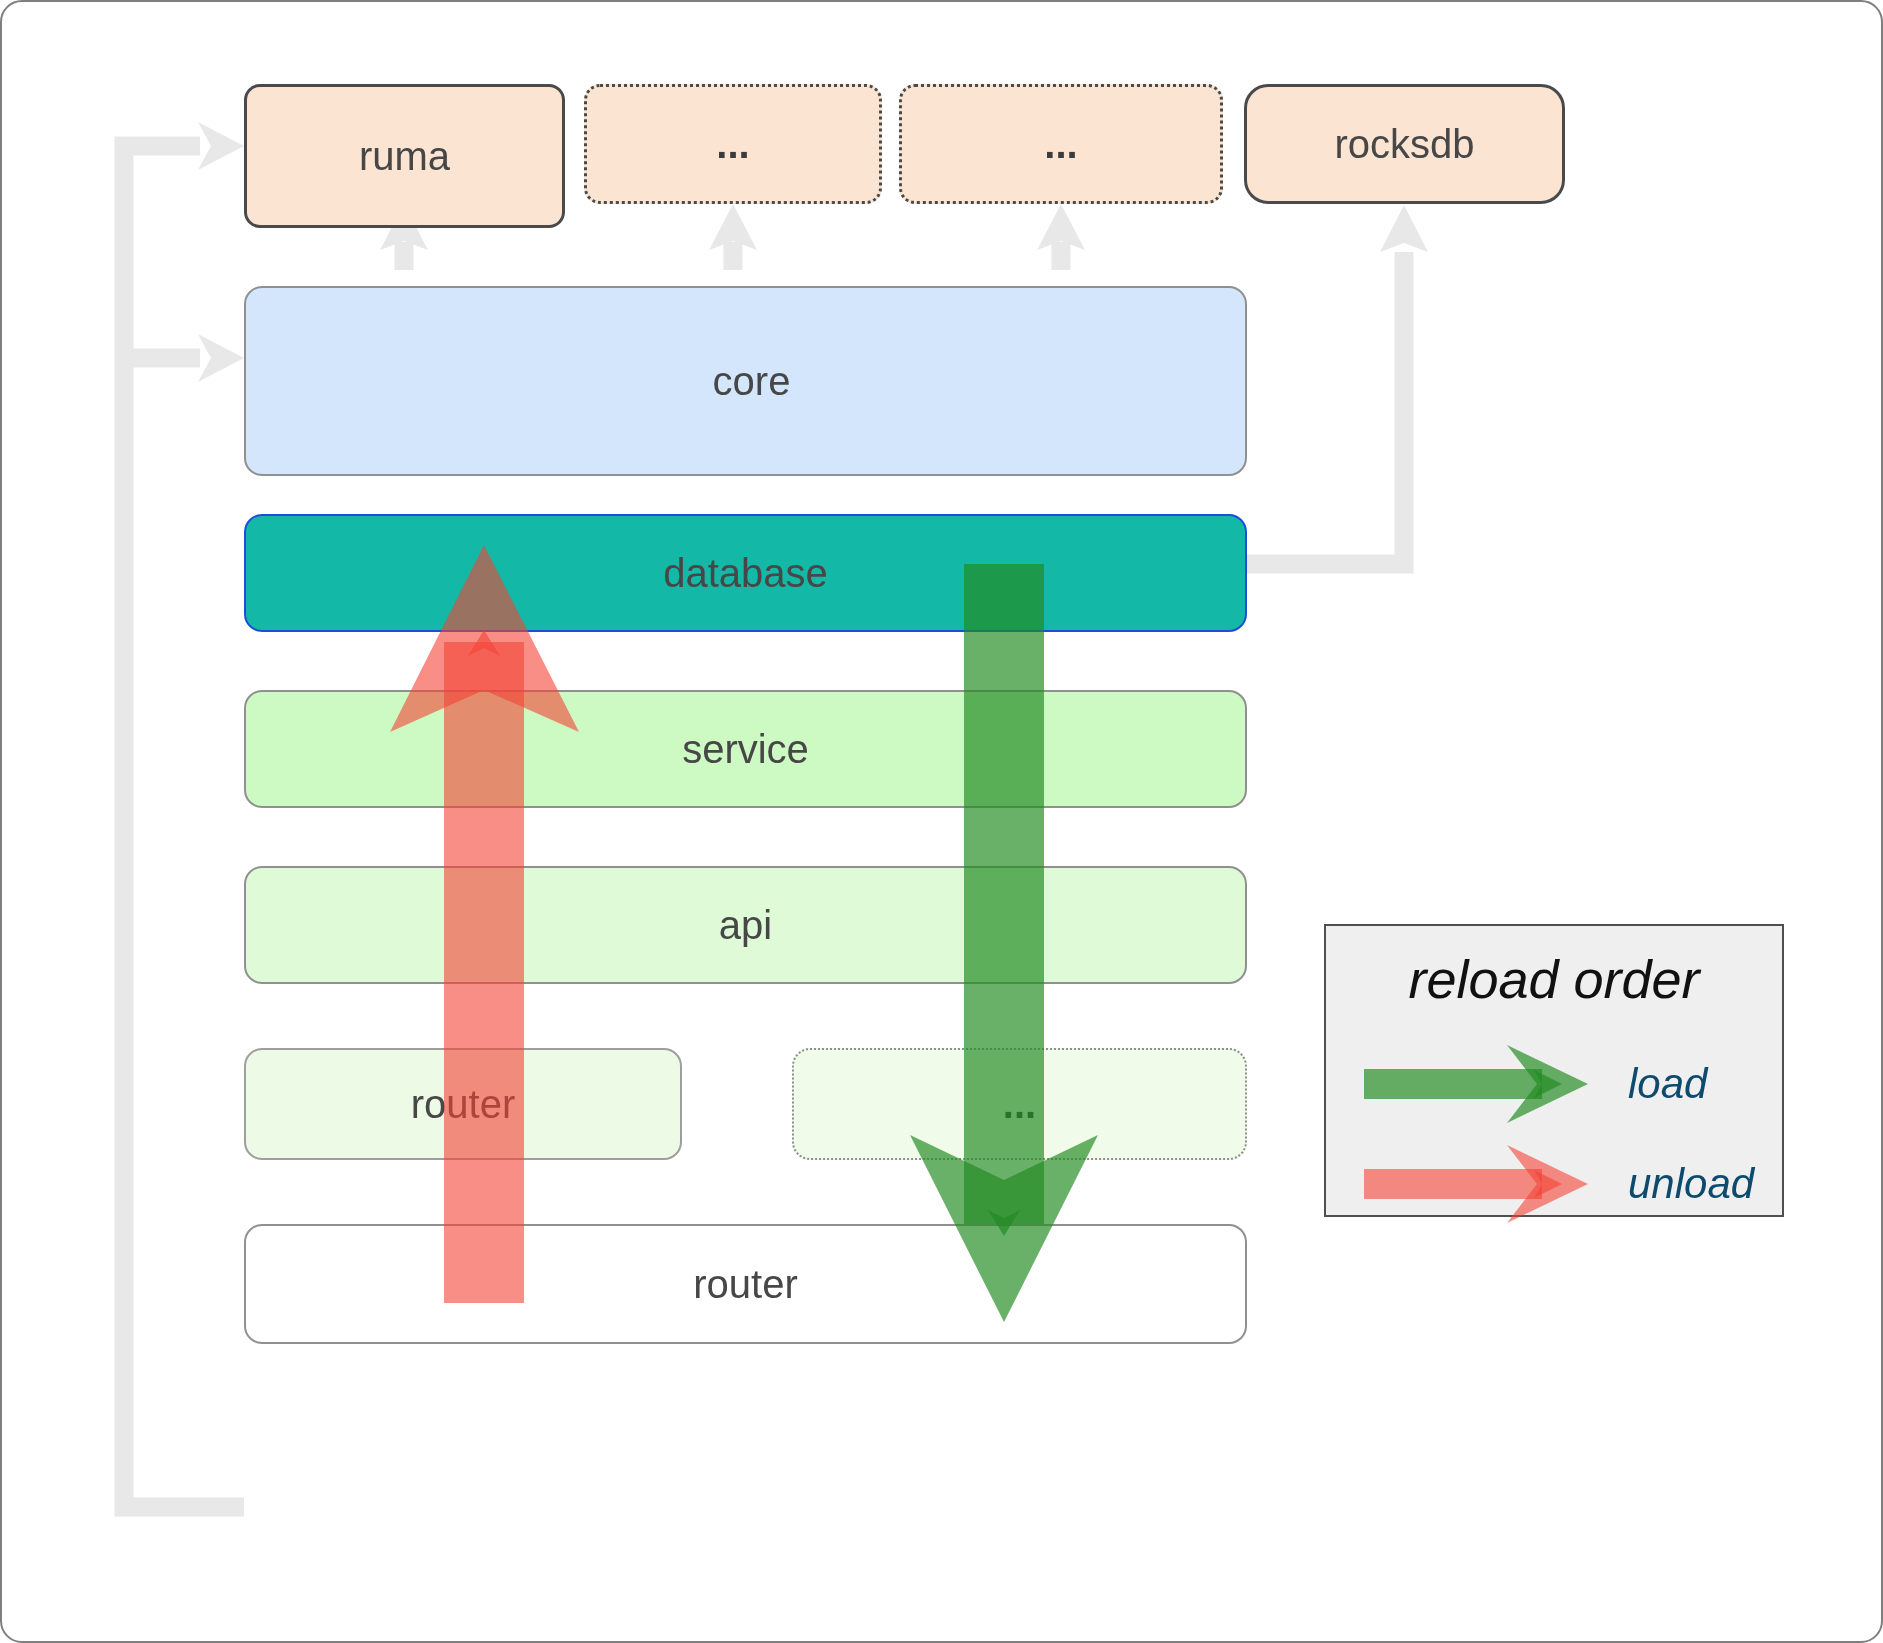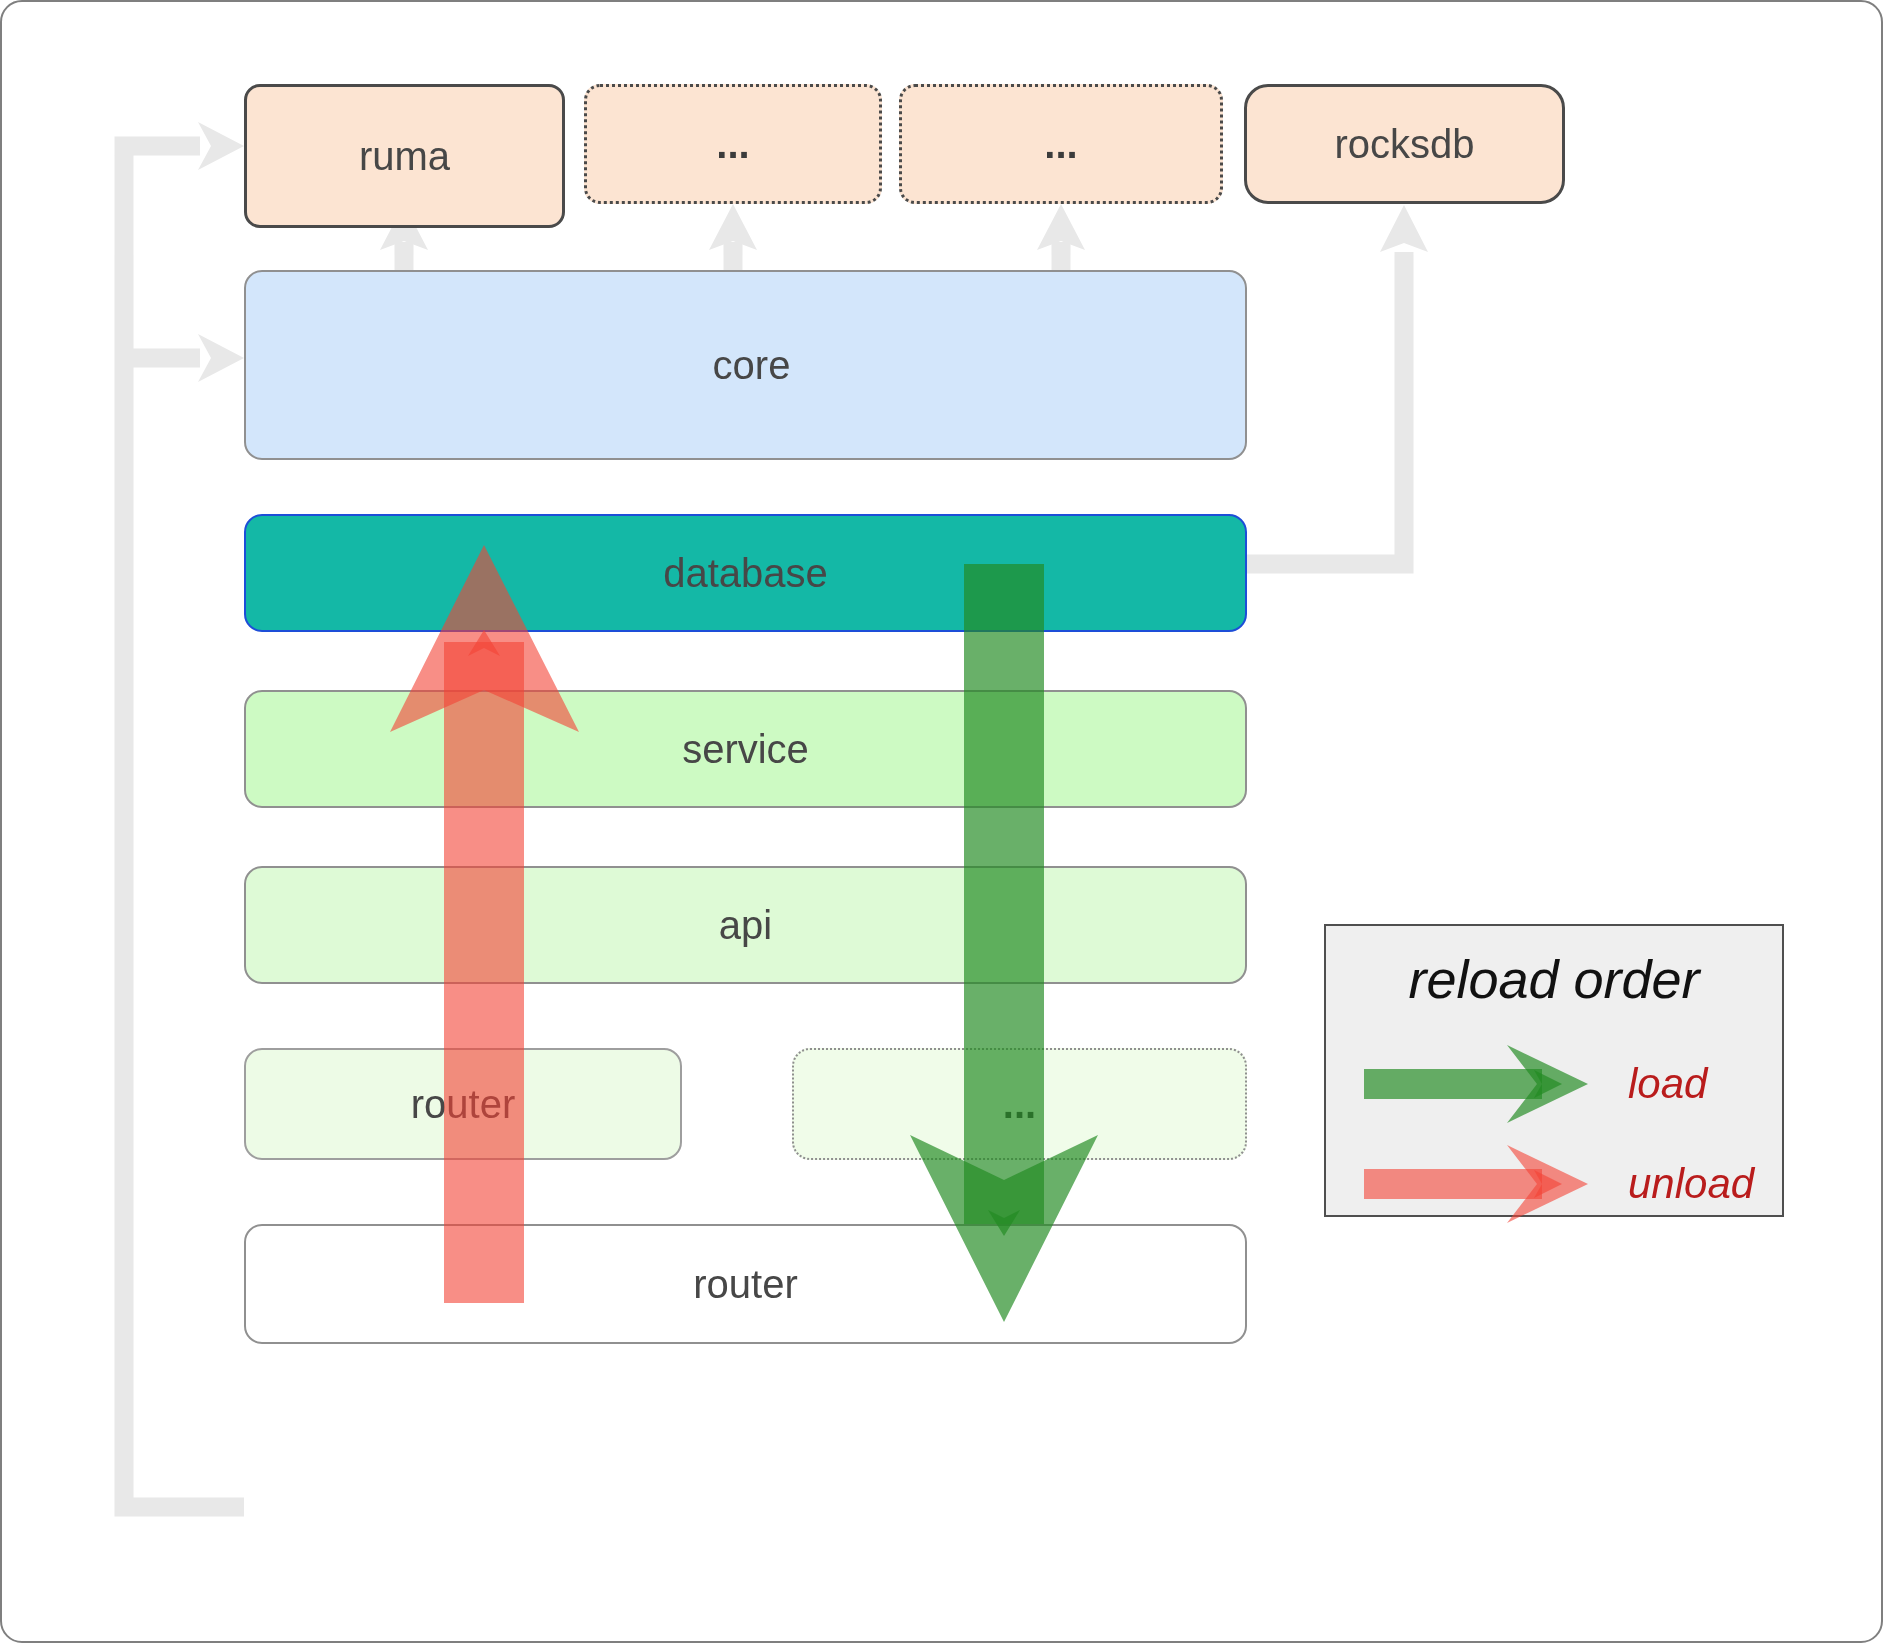--- a/index.html
+++ b/index.html
@@ -23,21 +23,21 @@
     font-size:40px;color:#474747;
     border-radius:18px;
     z-index:2;
   }
   
   .n-ruma    {left:242px;top:82px;width:321px;height:144px;background:#fce4d2;border:3px solid #4a4a4a;border-radius:16px;}
   .n-e1      {left:582px;top:82px;width:298px;height:120px;background:#fce4d2;border:3px dotted #4a4a4a;border-radius:16px;font-weight:bold;color:#3c3c3c;}
   .n-e2      {left:897px;top:82px;width:324px;height:120px;background:#fce4d2;border:3px dotted #4a4a4a;border-radius:16px;font-weight:bold;color:#3c3c3c;}
   .n-rocksdb {left:1242px;top:82px;width:321px;height:120px;background:#fce4d2;border:3px solid #4a4a4a;border-radius:24px;}
   
-  .n-core    {left:242px;top:268px;width:1003px;height:190px;background:#d3e6fb;border:2px solid #909090;padding-left:12px;}
+  .n-core    {left:242px;top:284px;width:1003px;height:190px;background:#d3e6fb;border:2px solid #909090;padding-left:12px;}
   .n-database{left:242px;top:512px;width:1003px;height:118px;background:#14b8a6;border:2px solid #1d4ed8;}
   .n-service {left:242px;top:688px;width:1003px;height:118px;background:#cdfac3;border:2px solid #909090;}
   .n-api     {left:242px;top:864px;width:1003px;height:118px;background:#defad6;border:2px solid #909090;}
   .n-admin   {left:242px;top:1046px;width:438px;height:112px;background:#edfbe6;border:2px solid #9e9e9e;}
   .n-e3      {left:790px;top:1046px;width:455px;height:112px;background:#f0fce9;border:2px dotted #8f8f8f;font-weight:bold;color:#3c3c3c;}
   .n-router  {left:242px;top:1222px;width:1003px;height:120px;background:#ffffff;border:2px solid #909090;}
   .n-conduwuit{left:242px;top:1443px;width:1003px;height:120px;background:#0a4f9e;border:3px solid #01102c;border-radius:14px;color:#ffffff;font-size:42px;font-weight:600;}
   
   .legend{
     position:absolute;left:1322px;top:922px;width:460px;height:293px;
@@ -45,21 +45,21 @@
   }
   .legend-title{
     position:absolute;left:0;top:22px;width:100%;
     text-align:center;font-size:54px;color:#111111;
   }
   .legend-arrow{position:absolute;left:38px;width:226px;height:80px;}
   .legend-arrow.first{top:118px;}
   .legend-arrow.second{top:218px;}
   .legend-label{
     position:absolute;left:302px;height:80px;line-height:80px;
-    font-size:42px;color:#b91c1c;
+    font-size:42px;color:#0c4a6e;
   }
   .legend-label.first{top:118px;}
   .legend-label.second{top:218px;}
 </style>
 </head>
 <body>
 
 <div class="canvas">
 
   <svg class="layer connector-layer" viewBox="0 0 1883 1643">

